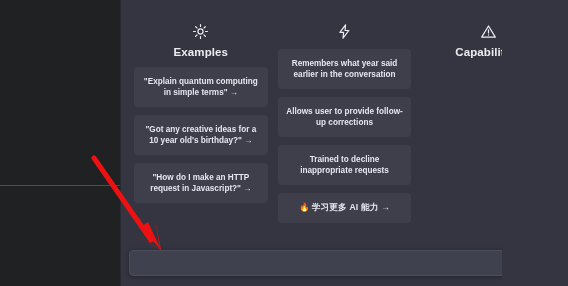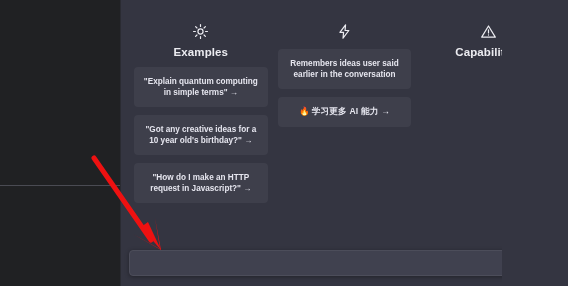--- a/index.html
+++ b/index.html
@@ -182,21 +182,23 @@
         </div>
       </div>
 
       <div class="column">
         <div class="col-icon">
           <svg width="17" height="17" viewBox="0 0 24 24" fill="none" stroke="#ececf1" stroke-width="1.7" stroke-linejoin="round" stroke-linecap="round">
             <path d="M13.5 2.5 5.5 13.2h5.2L9.9 21.5l8.2-10.9h-5.3z"></path>
           </svg>
         </div>
         <div class="cards">
-          <div class="card tall">Remembers ideas user said earlier in the conversation</div>
+          <div class="card tall">Remembers what year said earlier in the conversation</div>
+          <div class="card tall">Allows user to provide follow-up corrections</div>
+          <div class="card tall">Trained to decline inappropriate requests</div>
           <div class="card link-card">
             <span class="fire">🔥</span>
             <span class="cn">学习更多 AI 能力 →</span>
           </div>
         </div>
       </div>
 
       <div class="column">
         <div class="col-icon">
           <svg width="17" height="17" viewBox="0 0 24 24" fill="none" stroke="#ececf1" stroke-width="1.7" stroke-linejoin="round" stroke-linecap="round">

